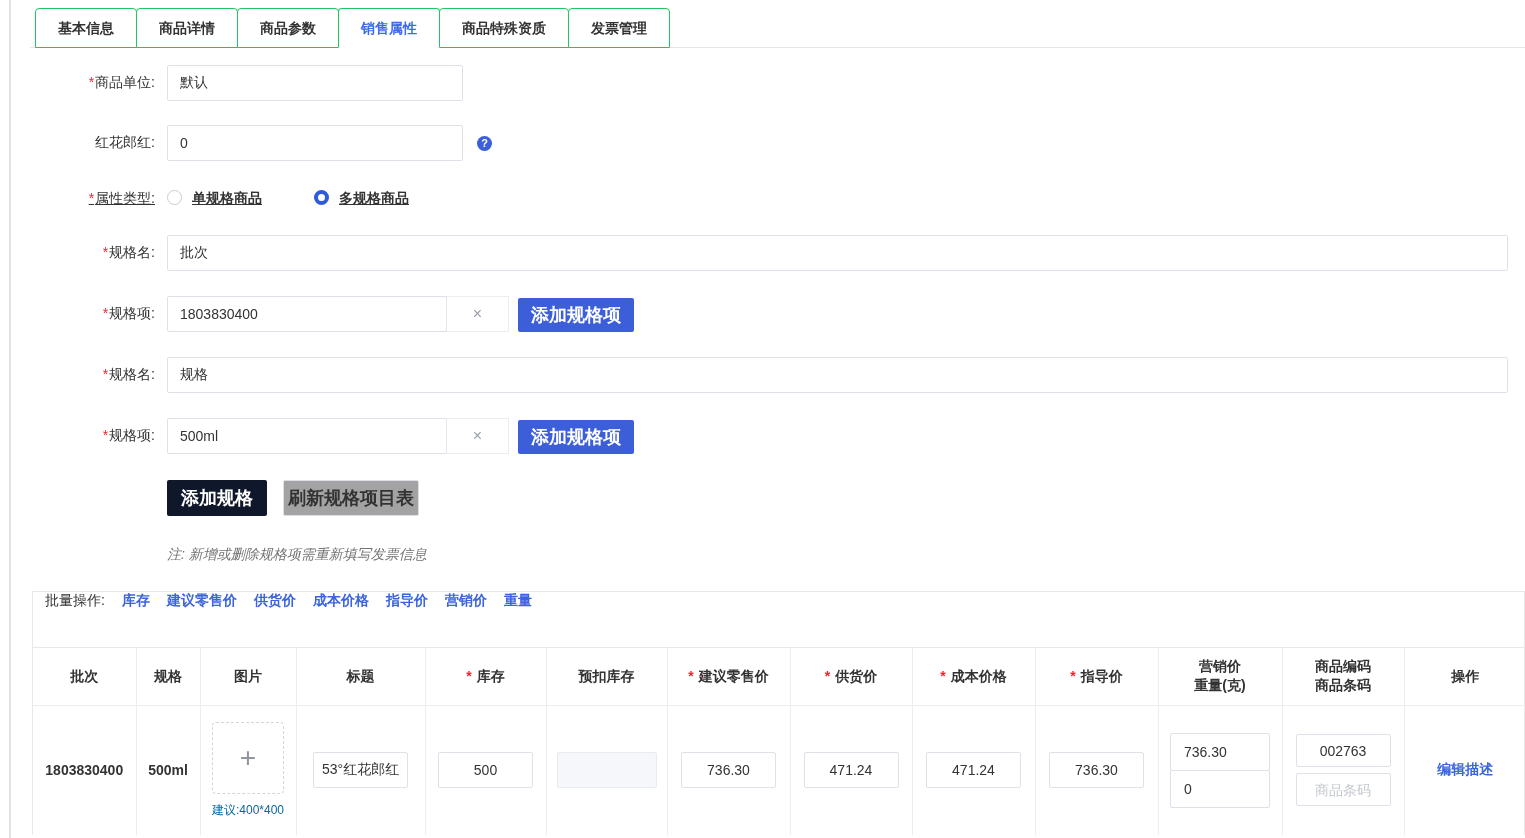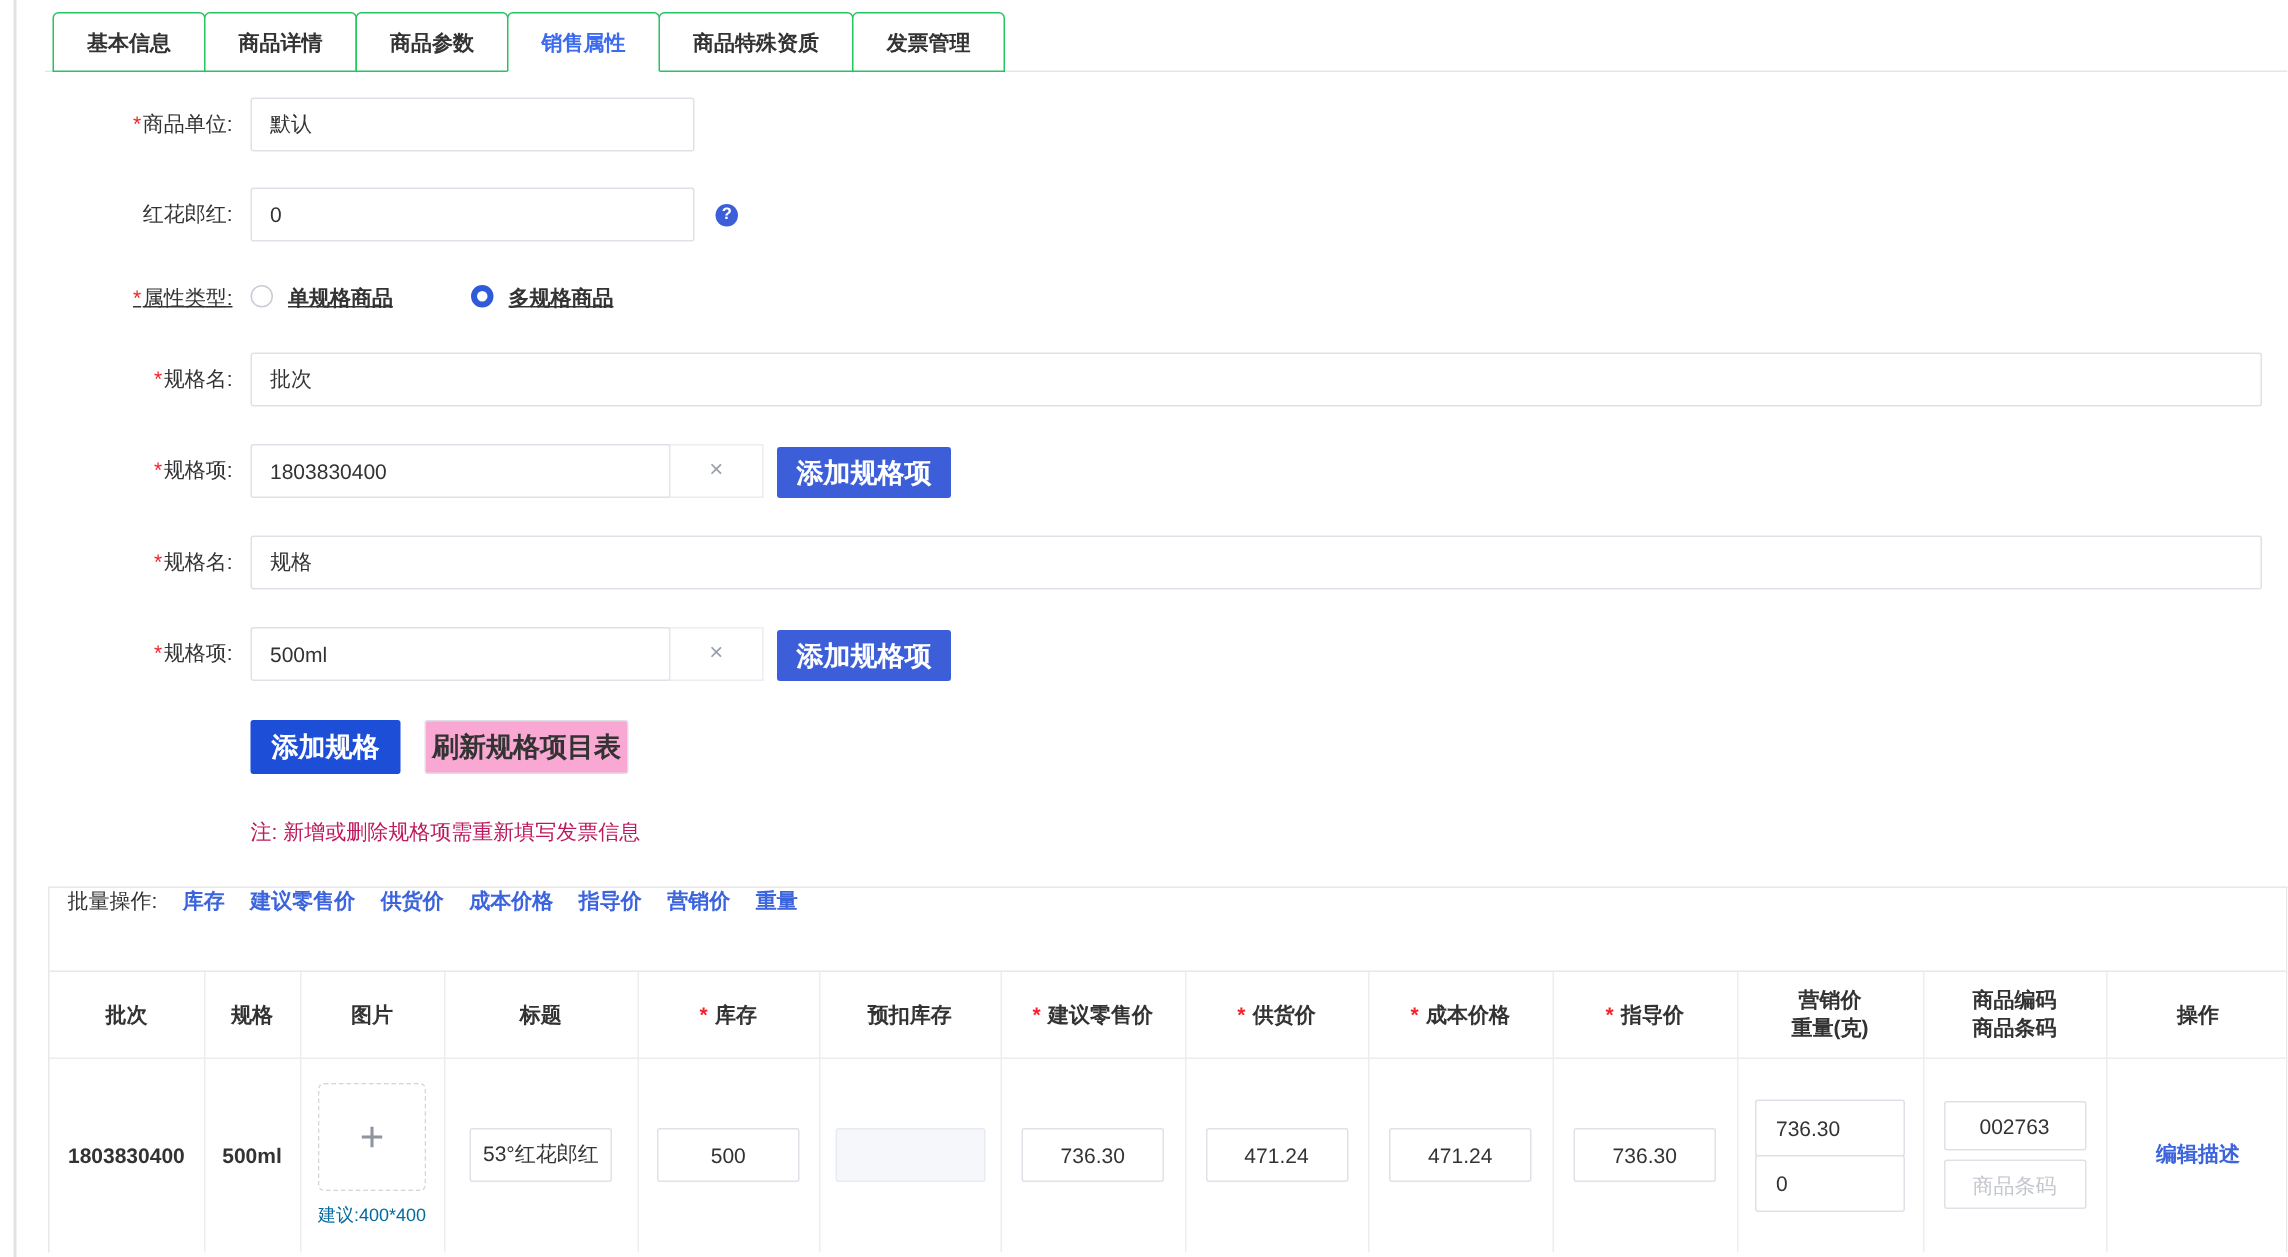--- a/index.html
+++ b/index.html
@@ -29,25 +29,25 @@
     border-radius: 50%; background: #3a5fd9; color: #fff; font-size: 11px; font-weight: 700; margin-left: 14px; cursor: pointer; }
   .radio-group { display: flex; align-items: center; gap: 52px; }
   .radio { display: inline-flex; align-items: flex-start; gap: 10px; cursor: pointer; font-weight: 700; }
   .rdot { width: 15px; height: 15px; border-radius: 50%; border: 1px solid #c9ccd4; background: #fff; display: inline-block; }
   .radio.checked .rdot { border: 4.5px solid #2f5bd8; }
   .input-group { display: flex; }
   .addon { width: 63px; height: 36px; border: 1px solid #ebedf2; border-left: 1px solid #e4e6ec; margin-left: -1px;
     display: flex; align-items: center; justify-content: center; color: #9aa0a8; font-size: 16px; cursor: pointer; background: #fff; }
   .btn { height: 34px; border: none; border-radius: 2px; font-size: 18px; font-family: inherit; cursor: pointer; font-weight: 700; }
   .btn-primary { background: #3c5fd9; color: #fff; width: 116px; margin-left: 9px; margin-top: 1px; }
-  .btn-disabled { background: #1d4ed8; color: #fff; width: 100px; height: 36px; cursor: not-allowed; }
-  .btn-plain { background: #f9a8d4; border: 1px solid #dcdfe6; color: #333; width: 136px; height: 36px; margin-left: 16px; }
+  .btn-disabled { background: #0f172a; color: #fff; width: 100px; height: 36px; cursor: not-allowed; }
+  .btn-plain { background: #a3a3a3; border: 1px solid #dcdfe6; color: #333; width: 136px; height: 36px; margin-left: 16px; }
   .gap25 { margin-bottom: 25px; }
   .gap29 { margin-bottom: 29px; }
-  .note { color: #be185d; margin-left: 137px; margin-top: 3px; margin-bottom: 27px; }
+  .note { color: #737373; margin-left: 137px; margin-top: 3px; margin-bottom: 27px; font-style: italic; }
 
   
   .panel { margin-left: 2px; width: 1493px; border: 1px solid #e8e8e8; border-bottom: none; }
   .batch-row { height: 56px; display: flex; padding-left: 12px;
     border-bottom: 1px solid #e8e8e8; }
   .batch-label { margin-right: 17px; }
   .batch-link { color: #3b64dd; font-weight: 700; margin-right: 17px; cursor: pointer; text-decoration: none; }
   table.spec { border-collapse: collapse; table-layout: fixed; width: 1493px; }
   th, td { border-right: 1px solid #ededf0; text-align: center; vertical-align: middle; }
   th:last-child, td:last-child { border-right: none; }

